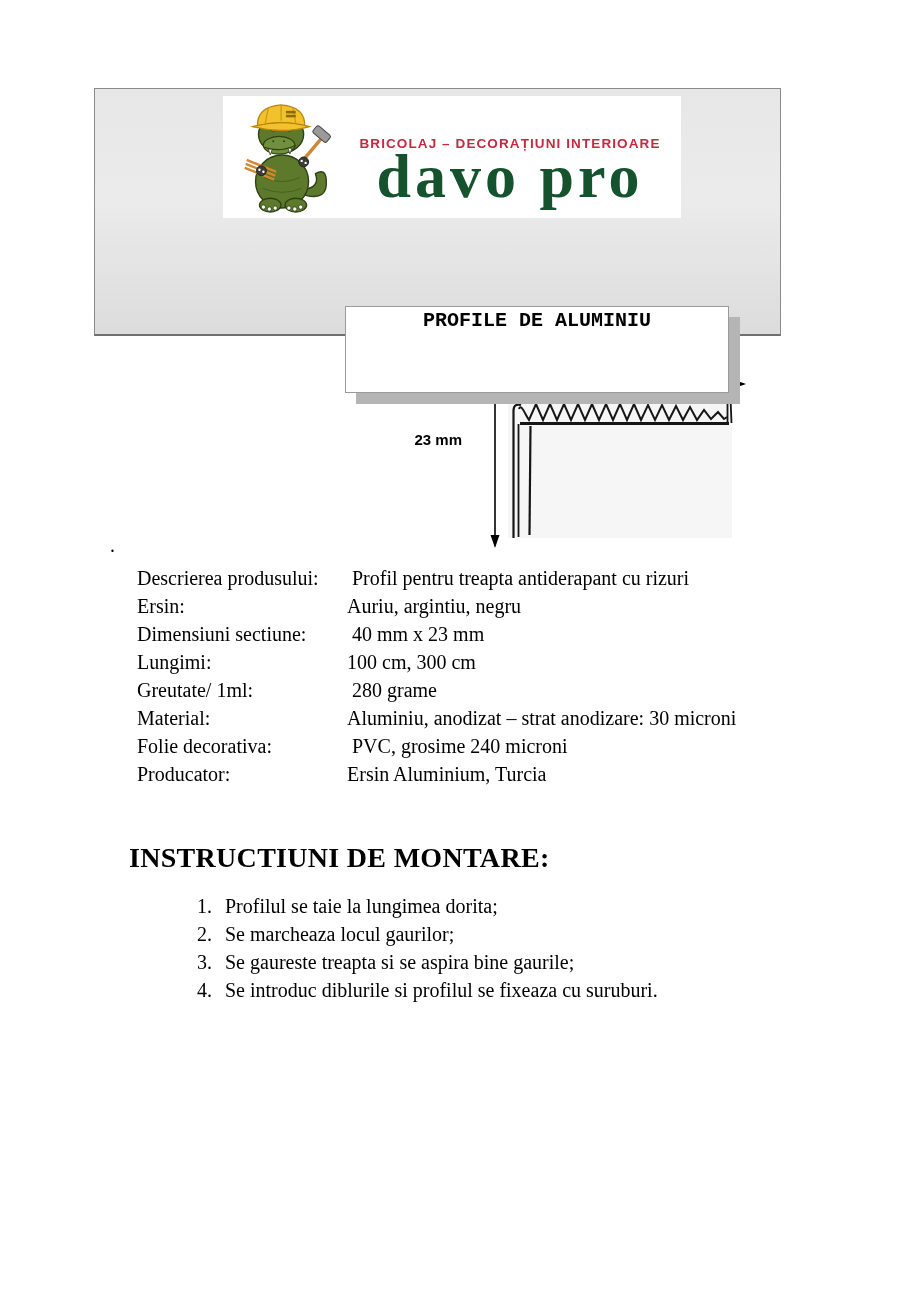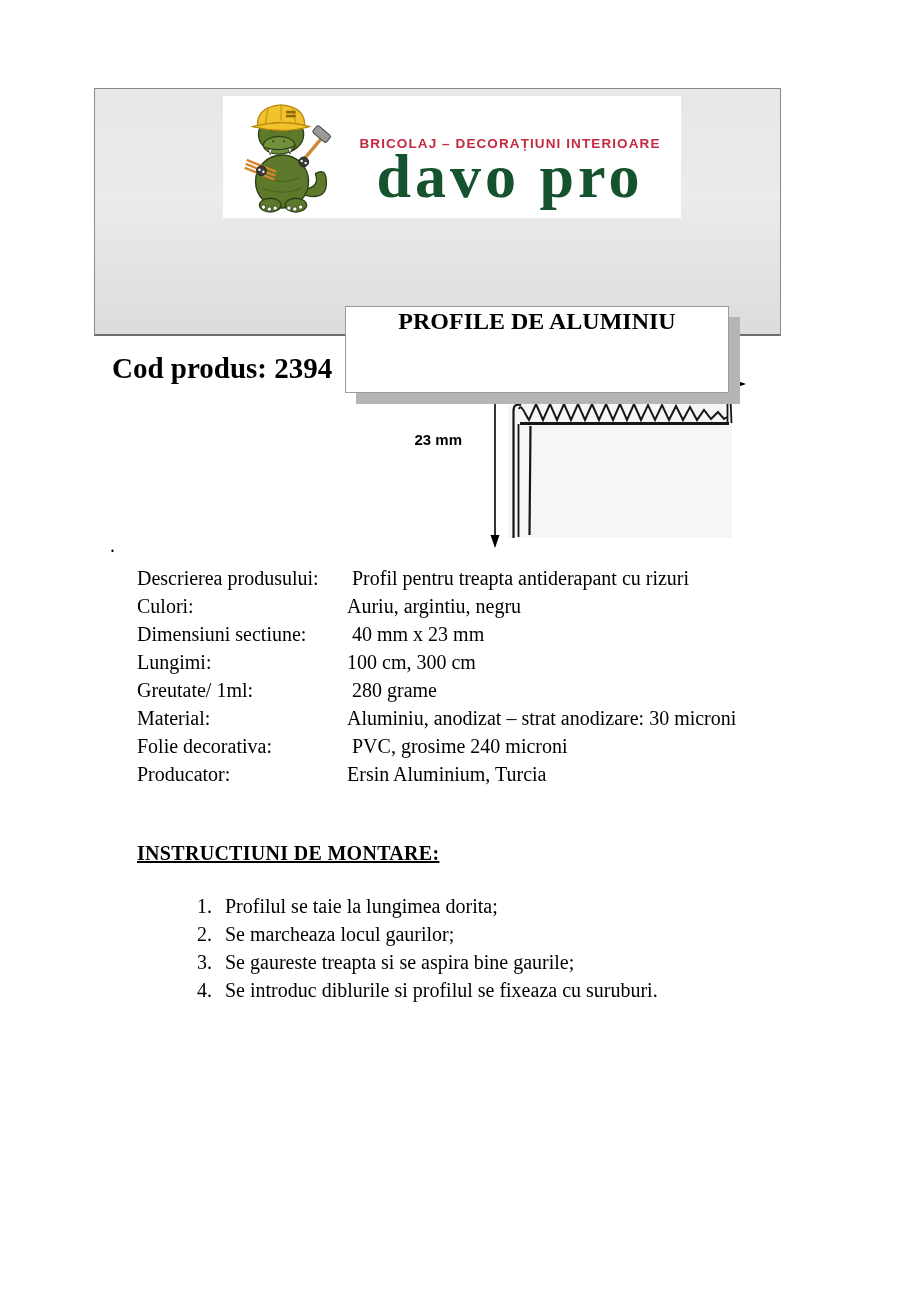--- a/index.html
+++ b/index.html
@@ -17,39 +17,39 @@
     font-family:"Liberation Sans",sans-serif;font-weight:bold;font-size:13.5px;
     letter-spacing:1.1px;color:#c4293f;white-space:nowrap;}
   .brand{position:absolute;left:0;right:0;top:49px;text-align:center;line-height:1;
     font-family:"Liberation Serif",serif;font-weight:bold;font-size:62px;
     letter-spacing:4px;color:#c4293f;white-space:nowrap;}
 
   .title-box{position:absolute;left:250px;top:217px;width:382px;height:85px;background:#fff;
     border:1px solid #9b9b9b;box-shadow:11px 11px 0 #b5b5b5;z-index:2;}
   .title{margin-top:11px;text-align:center;font-family:"Liberation Sans",sans-serif;
     font-weight:bold;font-size:27px;line-height:31px;}
-  .subtitle{margin-top:1px;text-align:center;font-family:Liberation Serif, serif;
-    font-weight:bold;font-size:24px;line-height:26px;}
+  .subtitle{margin-top:1px;text-align:center;font-family:Liberation Mono, monospace;
+    font-weight:bold;font-size:20px;line-height:26px;}
 
   .prod-code{position:absolute;left:112px;top:352px;font-size:29px;font-weight:bold;}
 
   .diagram-svg{position:absolute;left:470px;top:370px;width:290px;height:190px;}
   .dim-w{position:absolute;left:540px;top:361px;width:100px;text-align:center;
     font-family:"Liberation Sans",sans-serif;font-weight:bold;font-size:15px;}
   .dim-h{position:absolute;left:398px;top:431px;width:64px;text-align:right;
     font-family:"Liberation Sans",sans-serif;font-weight:bold;font-size:15px;}
 
   .stray{position:absolute;left:110px;top:535px;font-size:20px;line-height:20px;}
 
   .specs{position:absolute;left:137px;top:564px;width:680px;font-size:20px;}
   .spec-row{height:28px;line-height:28px;white-space:pre;}
   .spec-label{display:inline-block;width:210px;}
 
-  .instr-head{position:absolute;left:137px;top:842px;font-size:20px;font-weight:bold;
-    letter-spacing:0.3px;text-decoration:underline;}
+  .instr-head{position:absolute;left:129px;top:842px;font-size:28px;font-weight:bold;
+    letter-spacing:0.3px;}
   .instr-list{position:absolute;left:197px;top:892px;font-size:20px;}
   .instr-item{height:28px;line-height:28px;white-space:pre;}
   .num{display:inline-block;width:28px;}
 </style>
 </head>
 <body>
 
 <div class="page">
 
   <div class="header-box">
@@ -117,21 +117,20 @@
         <div class="tagline" style="color: rgb(196, 41, 63);">BRICOLAJ – DECORAȚIUNI INTERIOARE</div>
         <div class="brand" style="color: #14532d;">davo pro</div>
       </div>
     </div>
 
     <div class="title-box">
       <div class="subtitle">PROFILE DE ALUMINIU</div>
     </div>
   </div>
 
-  <div class="prod-code">Cod produs: 2394</div>
 
   <svg class="diagram-svg" viewBox="470 370 290 190">
     <rect x="508" y="396" width="224" height="142" fill="#f6f6f6"></rect>
 
     <path d="M497,384 L744,384" stroke="#000" stroke-width="1.6" fill="none"></path>
     <path d="M495,384 L508,379.5 L508,388.5 Z" fill="#000"></path>
     <path d="M746,384 L733,379.5 L733,388.5 Z" fill="#000"></path>
 
     <path d="M495,390 L495,546" stroke="#000" stroke-width="1.6" fill="none"></path>
     <path d="M495,387 L490.5,400 L499.5,400 Z" fill="#000"></path>
@@ -148,21 +147,21 @@
   </svg>
   <div class="dim-w">40 mm</div>
   <div class="dim-h">23 mm</div>
 
   <div class="stray">.</div>
 
   <div class="specs">
 
       <div class="spec-row"><span class="spec-label">Descrierea produsului:</span><span class="spec-value"> Profil pentru treapta antiderapant cu rizuri</span></div>
 
-      <div class="spec-row"><span class="spec-label">Culori:</span><span class="spec-value">Auriu, argintiu, negru</span></div>
+      <div class="spec-row"><span class="spec-label">Ersin:</span><span class="spec-value">Auriu, argintiu, negru</span></div>
 
       <div class="spec-row"><span class="spec-label">Dimensiuni sectiune:</span><span class="spec-value"> 40 mm x 23 mm</span></div>
 
       <div class="spec-row"><span class="spec-label">Lungimi:</span><span class="spec-value">100 cm, 300 cm</span></div>
 
       <div class="spec-row"><span class="spec-label">Greutate/ 1ml:</span><span class="spec-value"> 280 grame</span></div>
 
 
       <div class="spec-row"><span class="spec-label">Material:</span><span class="spec-value">Aluminiu, anodizat – strat anodizare: 30 microni</span></div>
 

